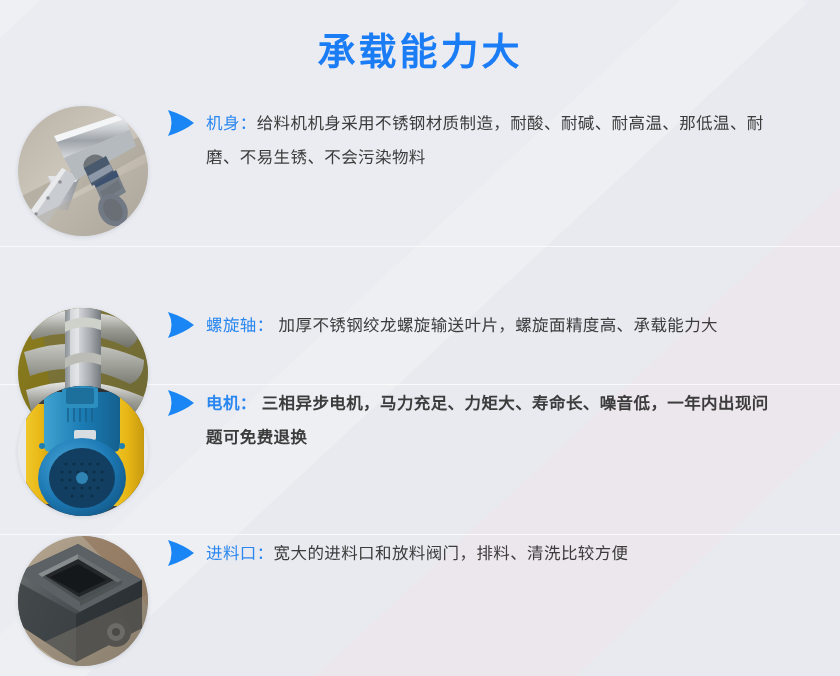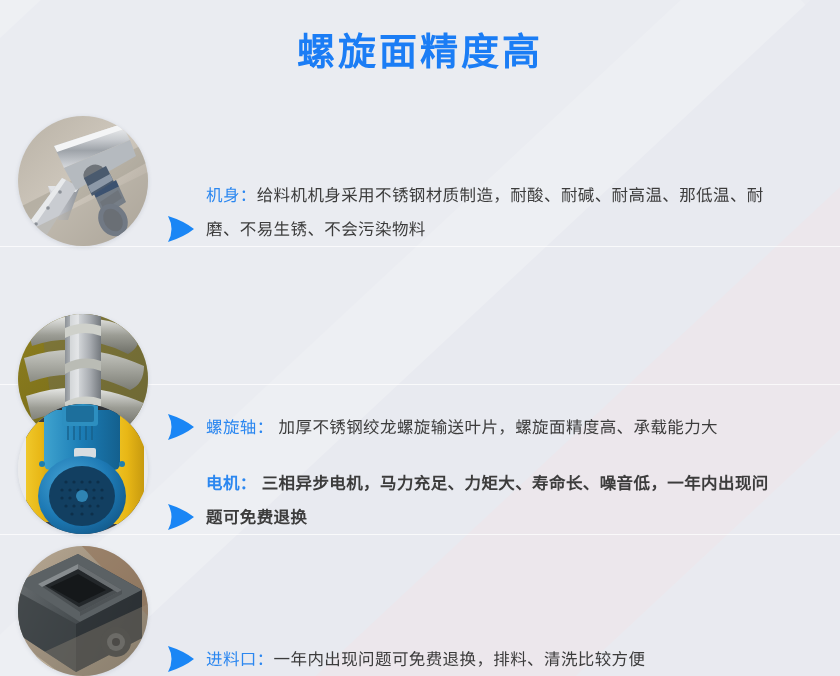--- a/index.html
+++ b/index.html
@@ -44,21 +44,21 @@
     font-weight:bold;
     letter-spacing:3px;
     color:#1b7df5;
     line-height:1.3;
   }
 
   .row{
     position:absolute;
     left:0;width:818px;
     display:flex;
-    align-items:flex-end;
+    align-items:flex-start;
   }
   .row-1{top:106px;height:140px;}
   .row-2{top:264px;height:136px;margin-top:44px;}
   .row-3{top:386px;height:148px;font-weight:bold;}
   .row-4{top:536px;height:140px;}
 
   .divider{
     position:absolute;left:0;width:840px;height:1px;
     background:rgba(255,255,255,0.75);
   }
@@ -111,21 +111,21 @@
     <div class="stripe s-greyM"></div>
     <div class="stripe s-whiteR"></div>
     <div class="stripe s-lavR"></div>
     <div class="stripe s-pinkR"></div>
     <div class="stripe s-pinkR2"></div>
     <div class="veil"></div>
   </div>
 
   <div class="content">
 
-    <div class="title">螺旋面精度高</div>
+    <div class="title">承载能力大</div>
 
     <div class="divider d1"></div>
     <div class="divider d2"></div>
     <div class="divider d3"></div>
 
     <div class="row row-1">
       <div class="photo">
         <svg viewBox="0 0 130 130" xmlns="http://www.w3.org/2000/svg">
           <defs>
             <linearGradient id="gr1" x1="0" y1="0" x2="1" y2="1">
@@ -352,18 +352,18 @@
           <ellipse cx="98" cy="96" rx="4" ry="4" fill="#22262a"></ellipse>
           <path d="M0 118 L130 58 L130 130 L0 130 Z" fill="#9c8f7d" opacity="0.35"></path>
         </svg>
       </div>
       <div class="arrow">
         <svg viewBox="0 0 34 34" xmlns="http://www.w3.org/2000/svg">
           <path d="M4 4 Q11 17 4 30 Q20 25 30 17 Q20 9 4 4 Z" fill="#1a86f5"></path>
         </svg>
       </div>
       <div class="text">
-        <span class="label">进料口：</span><span>一年内出现问题可免费退换，排料、清洗比较方便</span>
+        <span class="label">进料口：</span><span>宽大的进料口和放料阀门，排料、清洗比较方便</span>
       </div>
     </div>
 
   </div>
 </div>
 
 </body></html>

